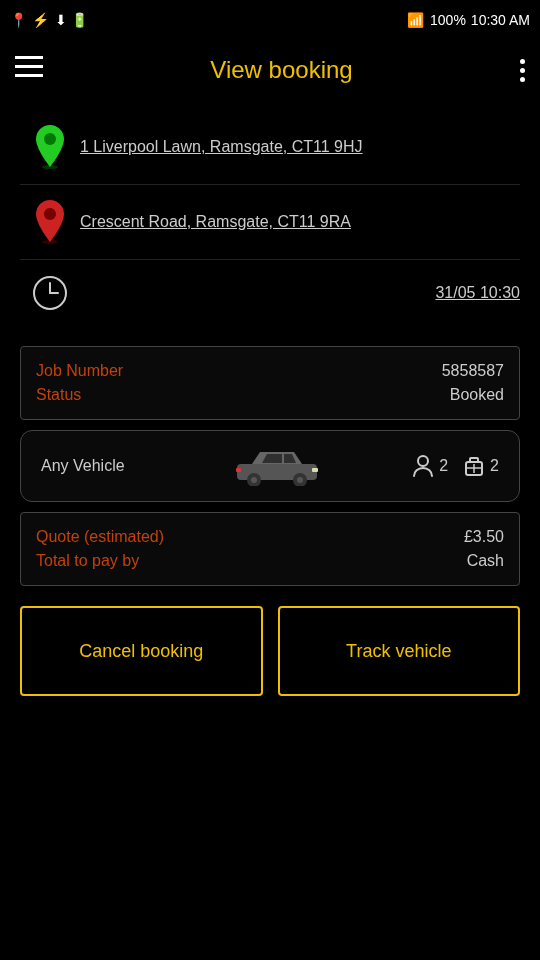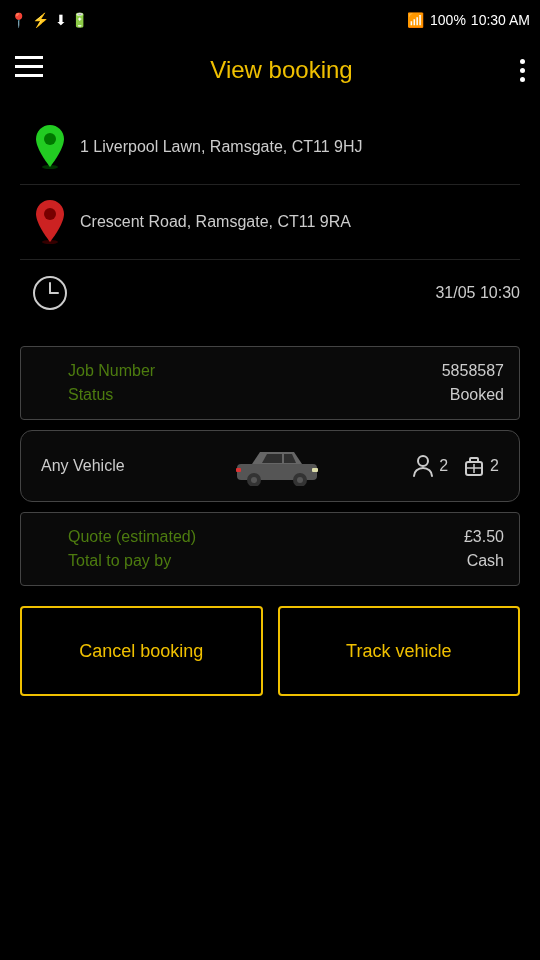--- a/index.html
+++ b/index.html
@@ -106,20 +106,21 @@
       display: flex;
       justify-content: center;
       align-items: center;
       flex-shrink: 0;
     }
 
     .info-text {
       font-size: 16px;
       color: #cccccc;
       flex: 1;
+      text-decoration: underline;
     }
 
     
     .pin-green {
       width: 36px;
       height: 44px;
     }
 
     .pin-red {
       width: 36px;
@@ -148,22 +149,21 @@
       margin-bottom: 6px;
     }
 
     .card-row:last-child {
       margin-bottom: 0;
       gap: 28px;
     }
 
     .card-label {
       font-size: 16px;
-      color: #4d7c0f;
-      margin-left: 32px;
+      color: #c2410c;
     }
 
     .card-value {
       font-size: 16px;
       color: #cccccc;
     }
 
     
     .vehicle-card {
       margin: 10px 20px;

